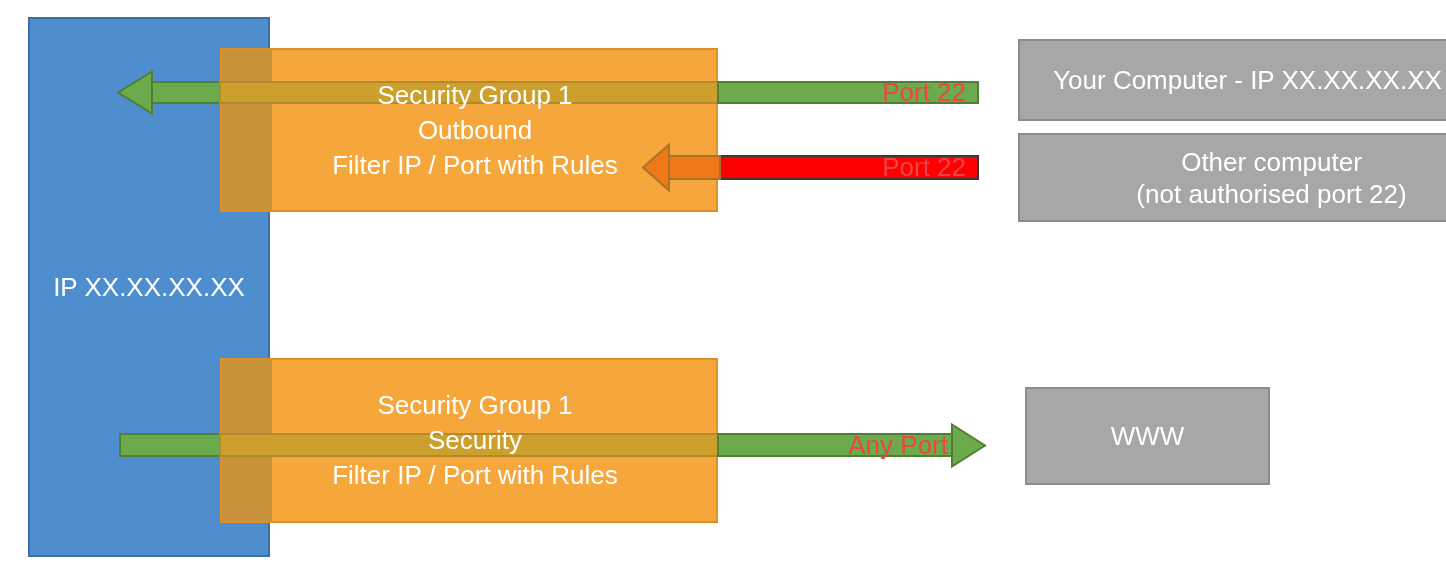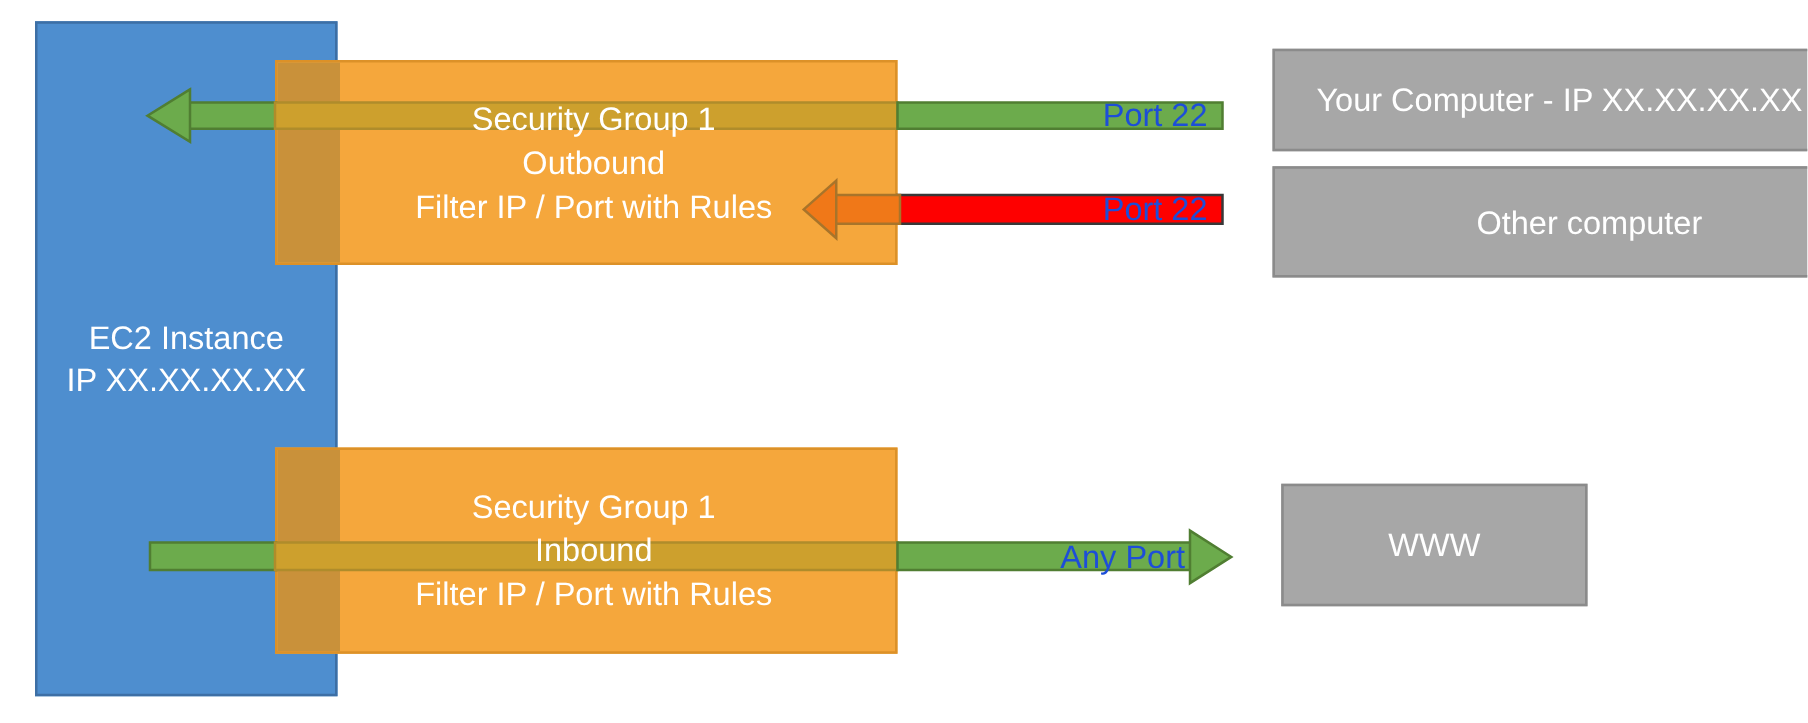--- a/index.html
+++ b/index.html
@@ -37,33 +37,32 @@
   .other-computer{left:978px;top:133px;width:459px;height:89px;padding-left:48px;}
   .www{left:985px;top:387px;width:245px;height:98px;font-size:26px;line-height:33px;}
 
   
   .arrow-svg{position:absolute;z-index:3;overflow:visible;}
   #arrow-inbound-allowed{left:114px;top:66px;}
   #arrow-inbound-blocked{left:638px;top:140px;}
   #arrow-outbound{left:116px;top:420px;}
 
   
-  .port-label{position:absolute;z-index:4;color:#1d4ed8;font-size:26px;line-height:28px;
+  .port-label{position:absolute;z-index:4;color:#ef4444;font-size:26px;line-height:28px;
               white-space:nowrap;}
   .lbl-in-allowed{right:480px;top:78px;}
   .lbl-in-blocked{right:480px;top:153px;}
   .lbl-outbound{right:498px;top:431px;text-align:right;}
 </style>
 </head>
 <body>
 
 <div id="canvas">
 
   <div class="box ec2">
-    <span class="line">EC2 Instance</span>
     <span class="line">IP XX.XX.XX.XX</span>
   </div>
 
   <div class="sg-bg inbound">
     <div class="sg-overlap"></div>
   </div>
   <div class="sg-bg outbound">
     <div class="sg-overlap"></div>
   </div>
 
@@ -87,29 +86,30 @@
     <polygon points="952,424.5 985,445.5 952,466.5" fill="#6CAB4C" stroke="#507E32" stroke-width="2"></polygon>
   </svg>
 
   <div class="sg-text inbound">
     <span class="line">Security Group 1</span>
     <span class="line">Outbound</span>
     <span class="line">Filter IP / Port with Rules</span>
   </div>
   <div class="sg-text outbound">
     <span class="line">Security Group 1</span>
-    <span class="line">Inbound</span>
+    <span class="line">Security</span>
     <span class="line">Filter IP / Port with Rules</span>
   </div>
 
   <div class="box gray your-computer">
     <span class="line">Your Computer - IP XX.XX.XX.XX</span>
   </div>
   <div class="box gray other-computer">
     <span class="line">Other computer</span>
+    <span class="line">(not authorised port 22)</span>
   </div>
   <div class="box gray www">
     <span class="line">WWW</span>
   </div>
 
   <div class="port-label lbl-in-allowed">Port 22</div>
   <div class="port-label lbl-in-blocked">Port 22</div>
   <div class="port-label lbl-outbound">Any Port</div>
 
 </div>

